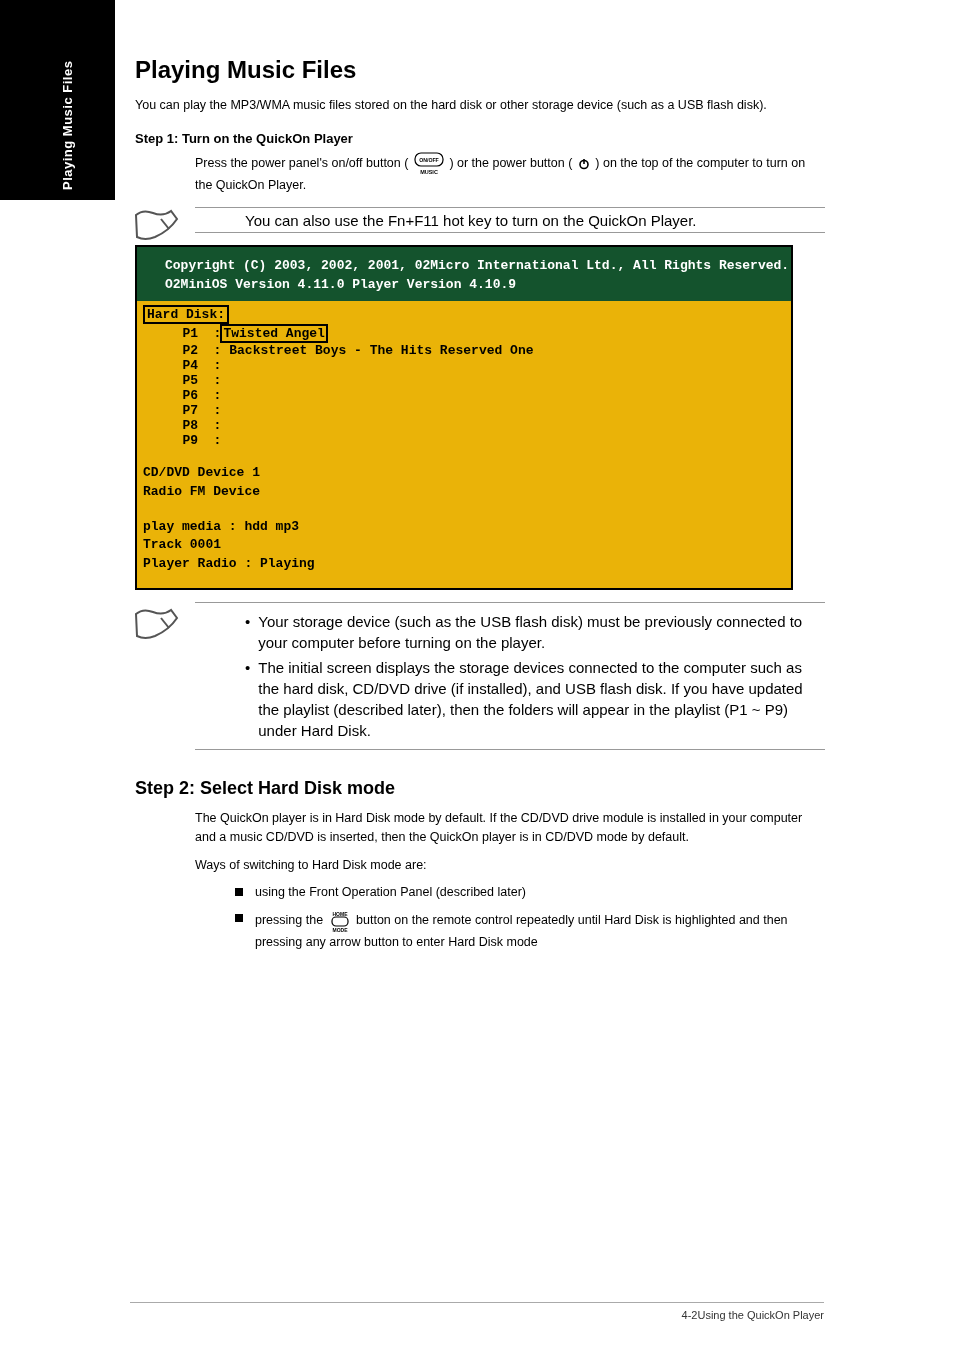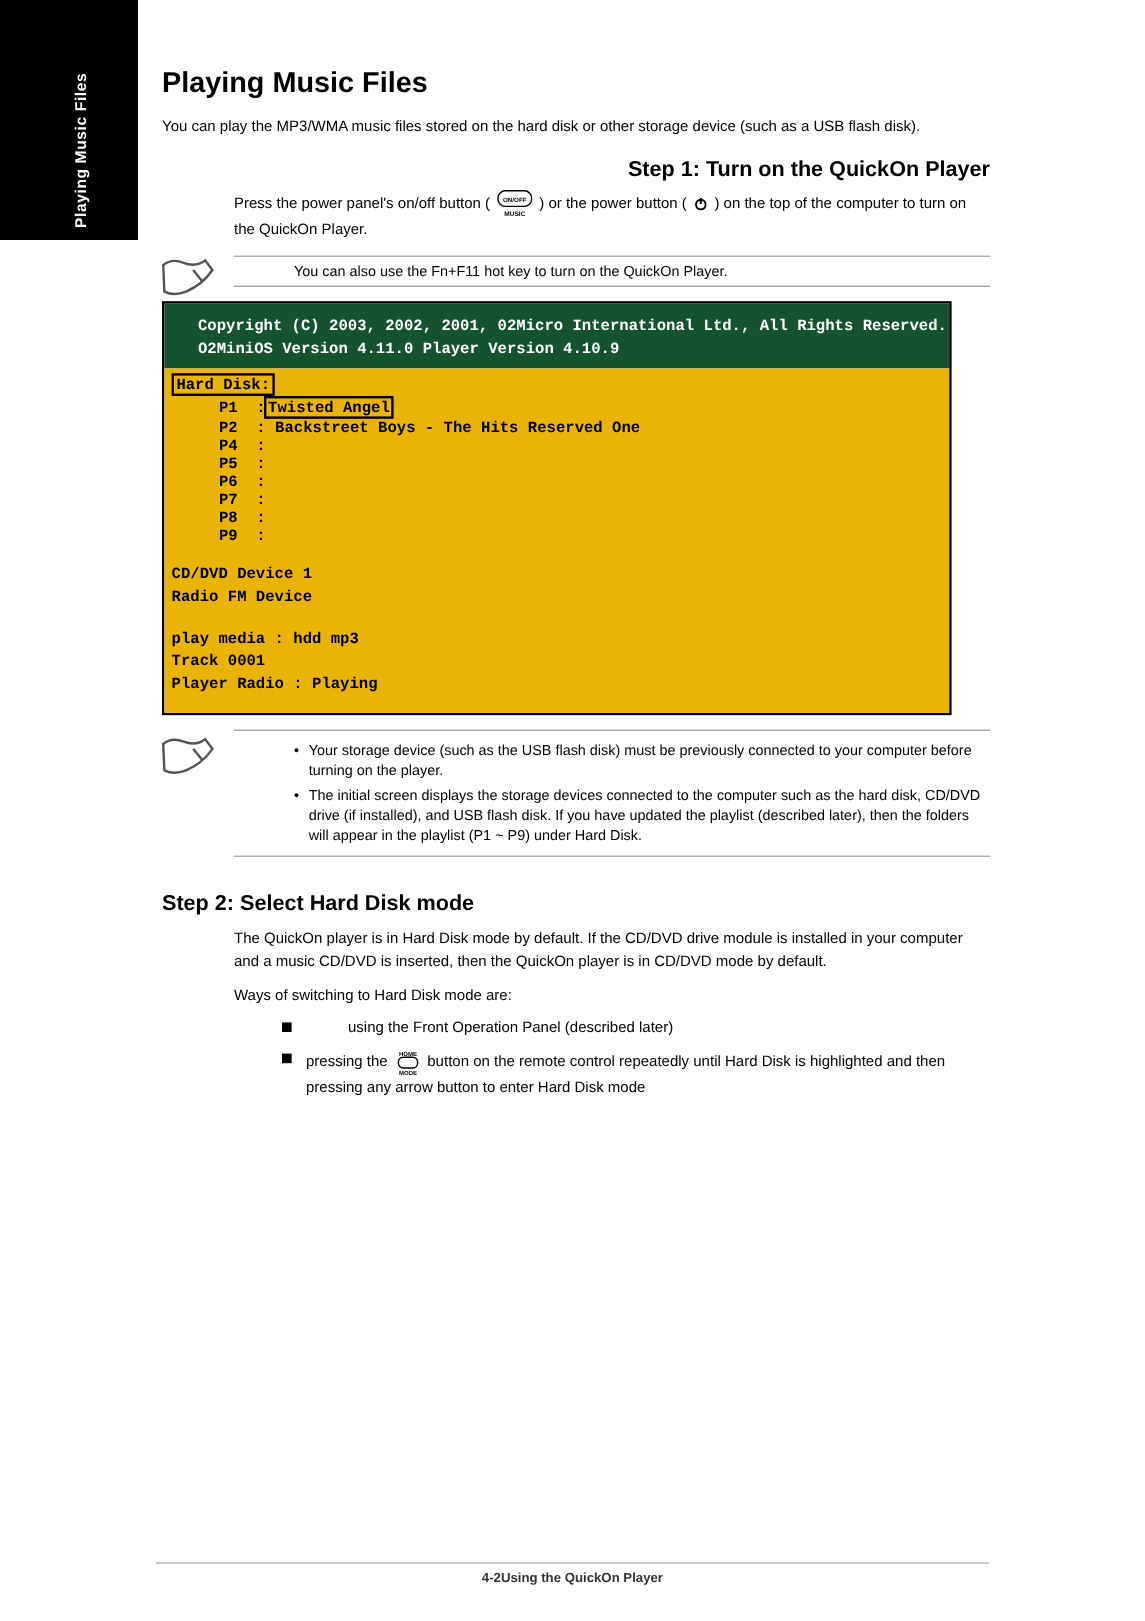--- a/index.html
+++ b/index.html
@@ -8,27 +8,27 @@
 
   .black-tab { position: absolute; top: 0; left: 0; width: 115px; height: 200px; background: #000; }
   .tab-text { color: #fff; font-size: 13px; font-weight: bold; transform: rotate(-90deg); transform-origin: left top; position: absolute; left: 60px; top: 190px; white-space: nowrap; letter-spacing: 0.5px; }
 
   .content { position: absolute; left: 135px; top: 56px; width: 690px; }
 
   h1 { font-size: 24px; font-weight: bold; margin-bottom: 12px; }
 
   .intro { font-size: 12.5px; line-height: 1.5; margin-bottom: 10px; }
 
-  .step-head { font-size: 18px; font-weight: bold; margin-top: 16px; margin-bottom: 6px; text-align: right; }
+  .step-head { font-size: 13px; font-weight: bold; margin-top: 16px; margin-bottom: 6px; }
   .step-body { font-size: 12.5px; line-height: 1.55; margin-left: 60px; }
 
   .key-icon { display: inline-block; vertical-align: middle; margin: 0 2px; }
 
   .hr-block { margin: 12px 0 12px 60px; border: 0; border-top: 1px solid #999; border-bottom: 1px solid #999; height: 26px; display: flex; align-items: center; }
-  .hr-content { font-size: 12px; line-height: 1.4; padding: 2px 0 2px 50px; }
+  .hr-content { font-size: 15px; line-height: 1.4; padding: 2px 0 2px 50px; }
 
   .hr-block.tall { height: auto; padding: 6px 0; }
 
   .note-icon-cell { position: absolute; left: 135px; }
   .note-svg { width: 46px; height: 40px; }
 
   .screen { margin: 8px 0 8px 0; width: 658px; border: 2px solid #000; }
   .screen-top { background: #14532d; color: #fff; font-family: "Courier New", monospace; font-size: 13px; font-weight: bold; padding: 10px 18px 6px 28px; line-height: 1.45; white-space: pre; }
   .screen-main { background: #eab308; font-family: "Courier New", monospace; font-size: 13px; font-weight: bold; padding: 4px 0 14px 0; }
   .hd-box { display: inline-block; border: 2px solid #000; padding: 0 2px; margin-left: 6px; }
@@ -42,21 +42,21 @@
 
   .para { font-size: 12.5px; line-height: 1.55; margin-bottom: 8px; }
 
   .bullet-row { display: flex; align-items: flex-start; margin-left: 40px; margin-bottom: 6px; font-size: 12.5px; line-height: 1.55; }
   .sq { width: 8px; height: 8px; background: #000; margin-top: 5px; margin-right: 12px; flex-shrink: 0; }
 
   .home-key { display: inline-block; vertical-align: middle; }
 
   .footer { position: absolute; left: 0; bottom: 30px; width: 954px; }
   .footer-rule { margin: 0 130px 6px 130px; border-top: 1px solid #aaa; }
-  .footer-row { display: flex; justify-content: center; padding: 0 130px; font-size: 11px; font-weight: bold; color: #333; }
+  .footer-row { display: flex; justify-content: flex-end; padding: 0 130px; font-size: 11px; font-weight: normal; color: #333; }
 
   
   .power-icon svg, .onoff-icon svg, .home-icon svg { display: block; }
 </style>
 </head>
 <body>
 
 <div class="page">
 
   <div class="black-tab">
@@ -146,21 +146,21 @@
             <span>The initial screen displays the storage devices connected to the computer such as the hard disk, CD/DVD drive (if installed), and USB flash disk. If you have updated the playlist (described later), then the folders will appear in the playlist (P1 ~ P9) under Hard Disk.</span>
           </div>
         </div>
       </div>
     </div>
 
     <h2>Step 2: Select Hard Disk mode</h2>
     <p class="para" style="margin-left:60px;">The QuickOn player is in Hard Disk mode by default. If the CD/DVD drive module is installed in your computer and a music CD/DVD is inserted, then the QuickOn player is in CD/DVD mode by default.</p>
     <p class="para" style="margin-left:60px;">Ways of switching to Hard Disk mode are:</p>
 
-    <div class="bullet-row" style="margin-left:100px;gap:35px;">
+    <div class="bullet-row" style="margin-left:100px;">
       <div class="sq"></div>
       <div>using the Front Operation Panel (described later)</div>
     </div>
     <div class="bullet-row" style="margin-left:100px;">
       <div class="sq"></div>
       <div>
         <span>pressing the </span>
         <span class="home-key home-icon">
           <svg width="26" height="24" viewBox="0 0 26 24">
             <text x="13" y="7" font-size="5" font-family="Arial" text-anchor="middle" font-weight="bold">HOME</text>

